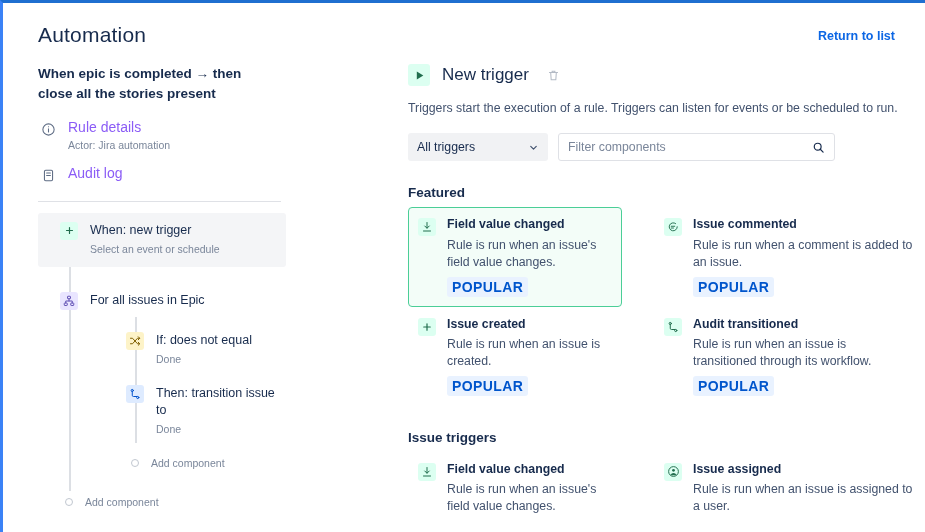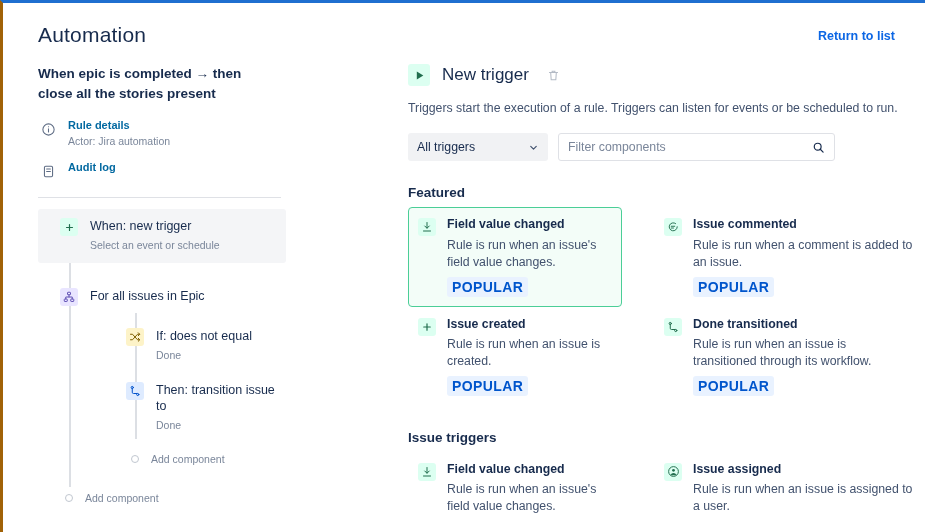--- a/index.html
+++ b/index.html
@@ -7,21 +7,21 @@
     width: 925px; height: 532px;
     overflow: hidden;
     background: #ffffff;
     font-family: "Liberation Sans", sans-serif;
     color: #172b4d;
   }
   #app {
     position: relative;
     width: 925px; height: 532px;
     border-top: 3px solid #1f6fd0;
-    border-left: 3px solid #a16207;
+    border-left: 3px solid #3b82f6;
     background: #fff;
     overflow: hidden;
   }
   .inner {
     position: relative;
     width: 922px; height: 529px;
     overflow: hidden;
   }
 
   
@@ -55,21 +55,21 @@
     display: flex; align-items: flex-start;
     gap: 11px; padding: 3px 0 3px 3px;
     cursor: pointer;
   }
   .nav-ico {
     width: 16px; height: 16px;
     flex: 0 0 16px; margin-top: 3px;
     color: #5e6c84;
   }
   .nav-ico svg { display: block; }
-  .nav-label { font-size: 11px; font-weight: 700; color: #0369a1; line-height: 1.25; }
+  .nav-label { font-size: 14px; font-weight: 400; color: #8b5cf6; line-height: 1.25; }
   .nav-sub { font-size: 10.5px; color: #7a869a; margin-top: 2px; line-height: 1.25; }
   .nav-item.second { margin-top: 7px; }
 
   .divider {
     margin: 14px 0 0 0;
     height: 1px; background: #dfe1e6;
     width: 243px;
   }
 
   
@@ -404,21 +404,21 @@
 
       <div class="card">
         <span class="card-ico">
           <svg width="12" height="12" viewBox="0 0 24 24" fill="none" stroke="currentColor" stroke-width="2" stroke-linecap="round" stroke-linejoin="round">
                 <circle cx="6.5" cy="5" r="2.2"></circle>
                 <circle cx="17.5" cy="19" r="2.2"></circle>
                 <path d="M6.5 7.2v7.3a2.5 2.5 0 0 0 2.5 2.5h6.3"></path>
               </svg>
         </span>
         <div>
-          <div class="card-title">Done transitioned</div>
+          <div class="card-title">Audit transitioned</div>
           <div class="card-desc">Rule is run when an issue is transitioned through its workflow.</div>
           <div class="pop">POPULAR</div>
         </div>
       </div>
     </div>
 
     <div class="sect-title">Issue triggers</div>
     <div class="grid">
 
       <div class="card">

